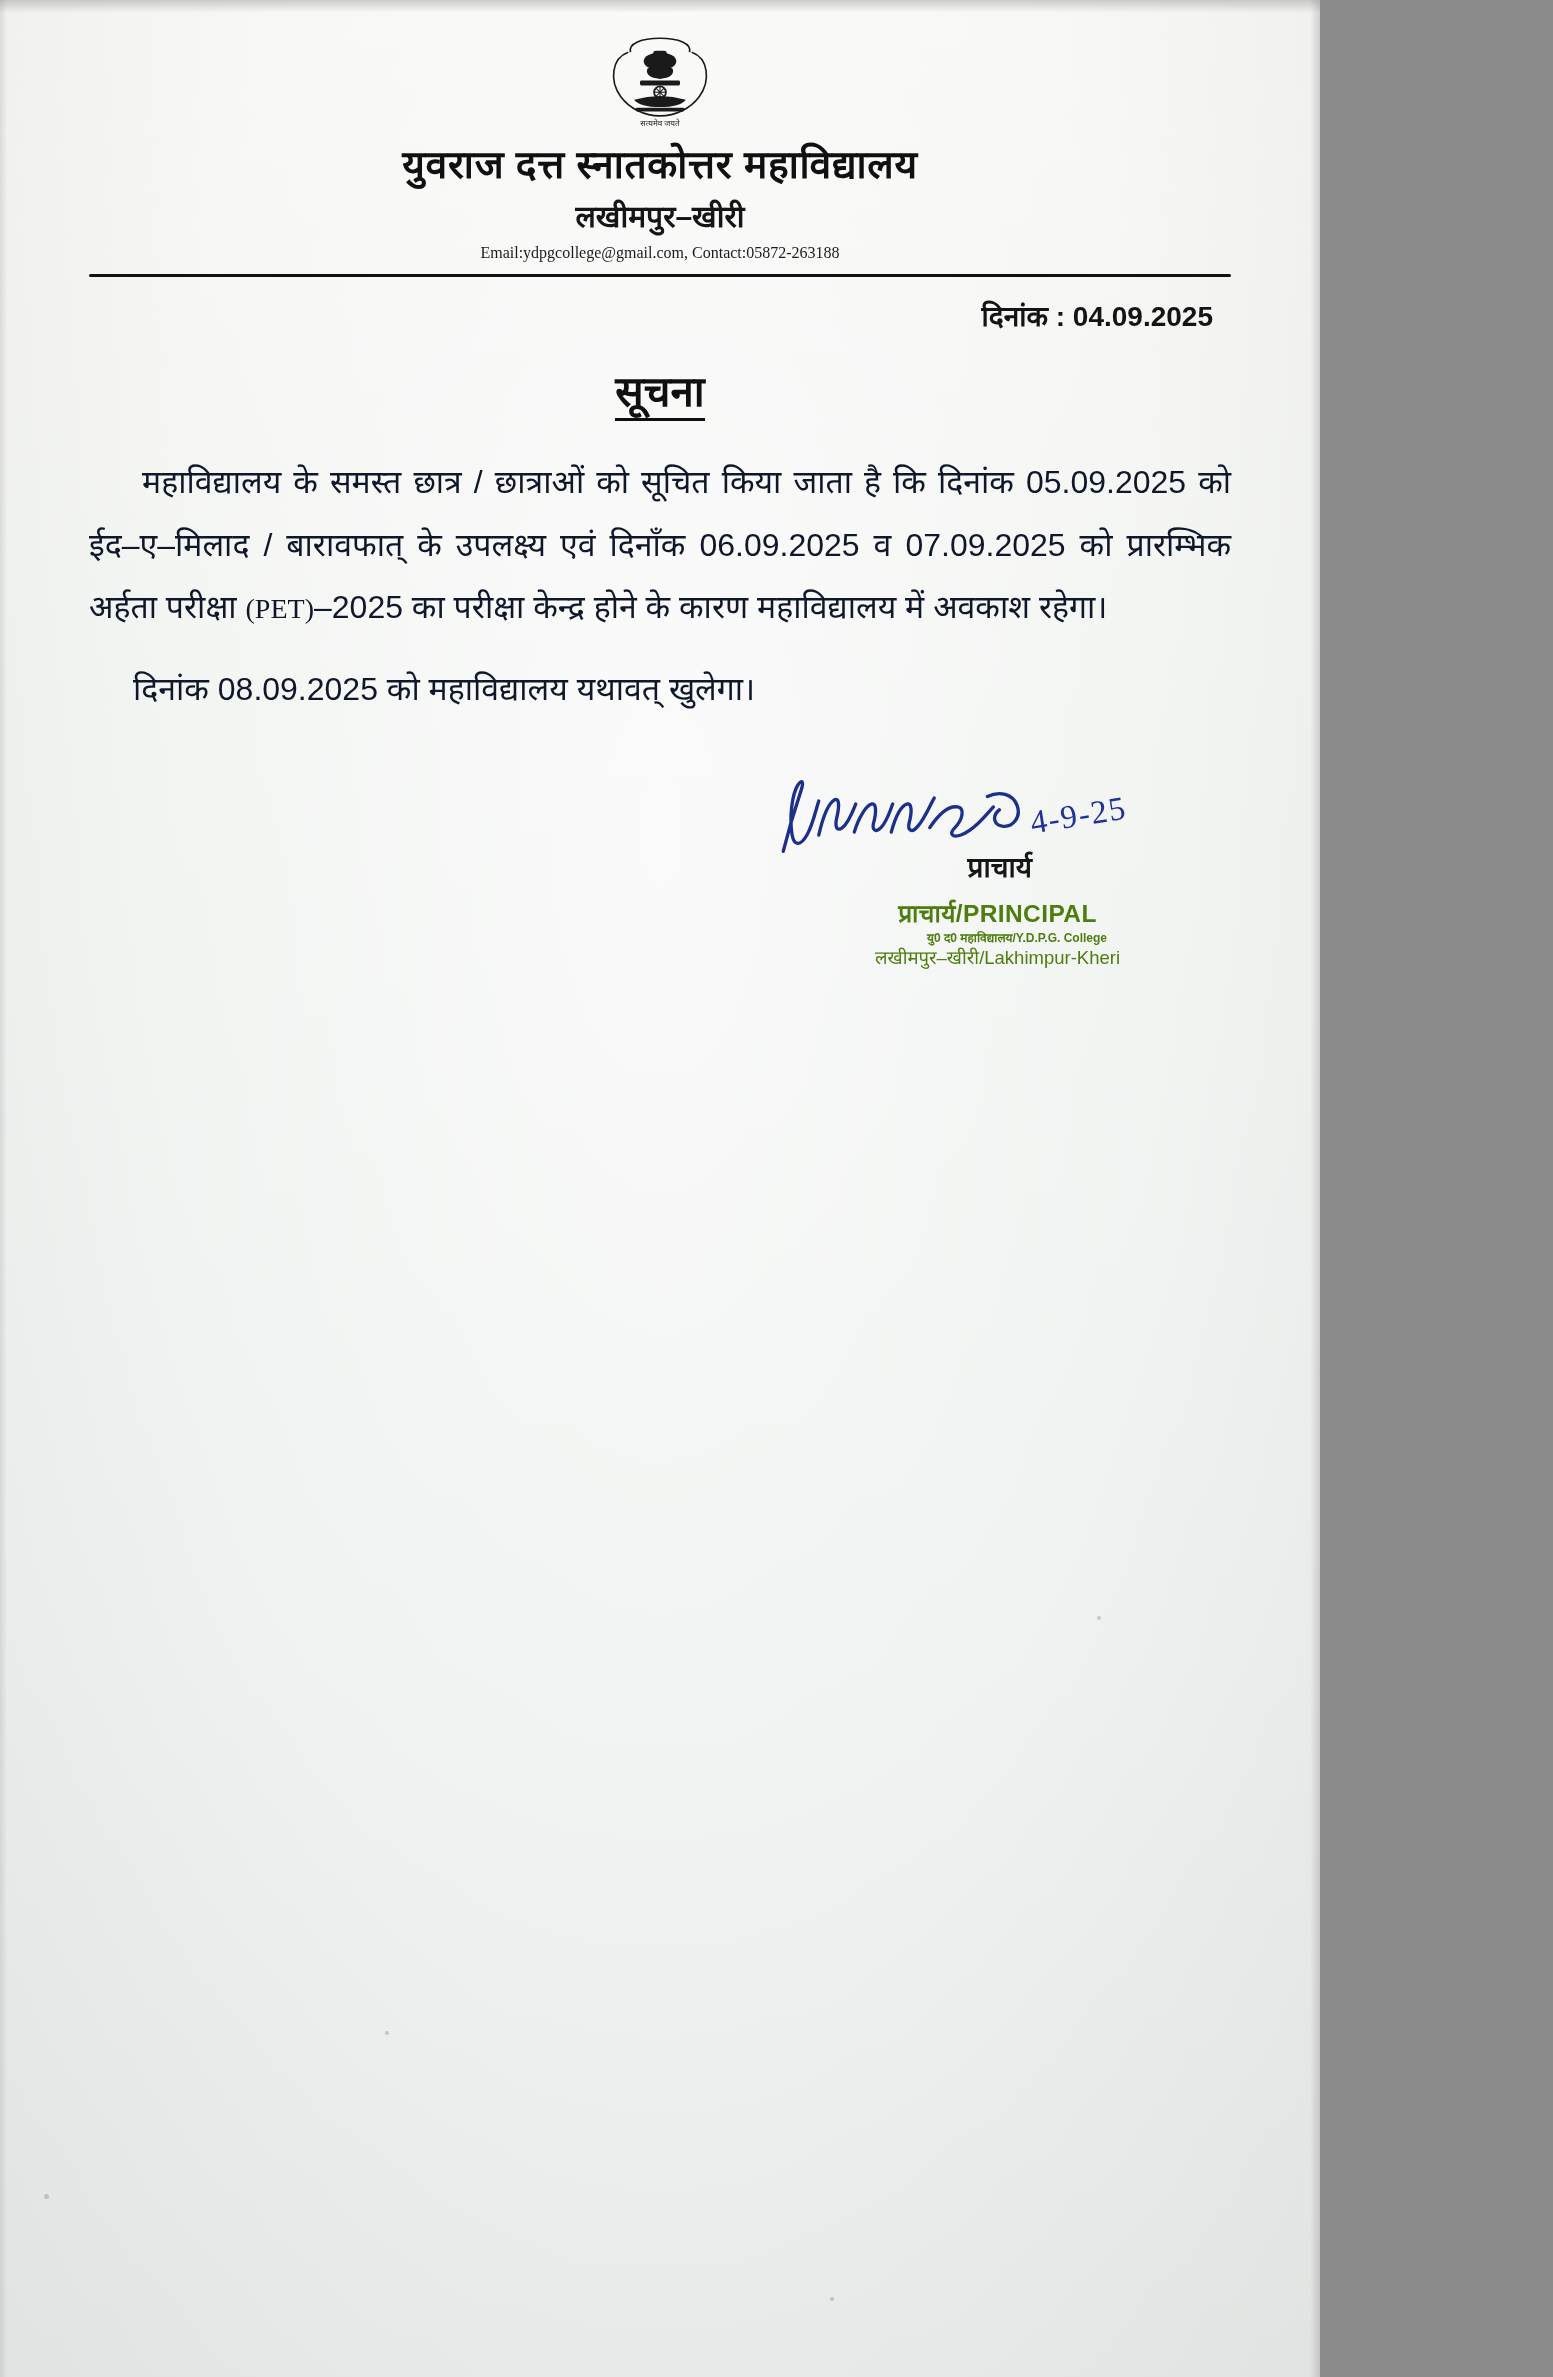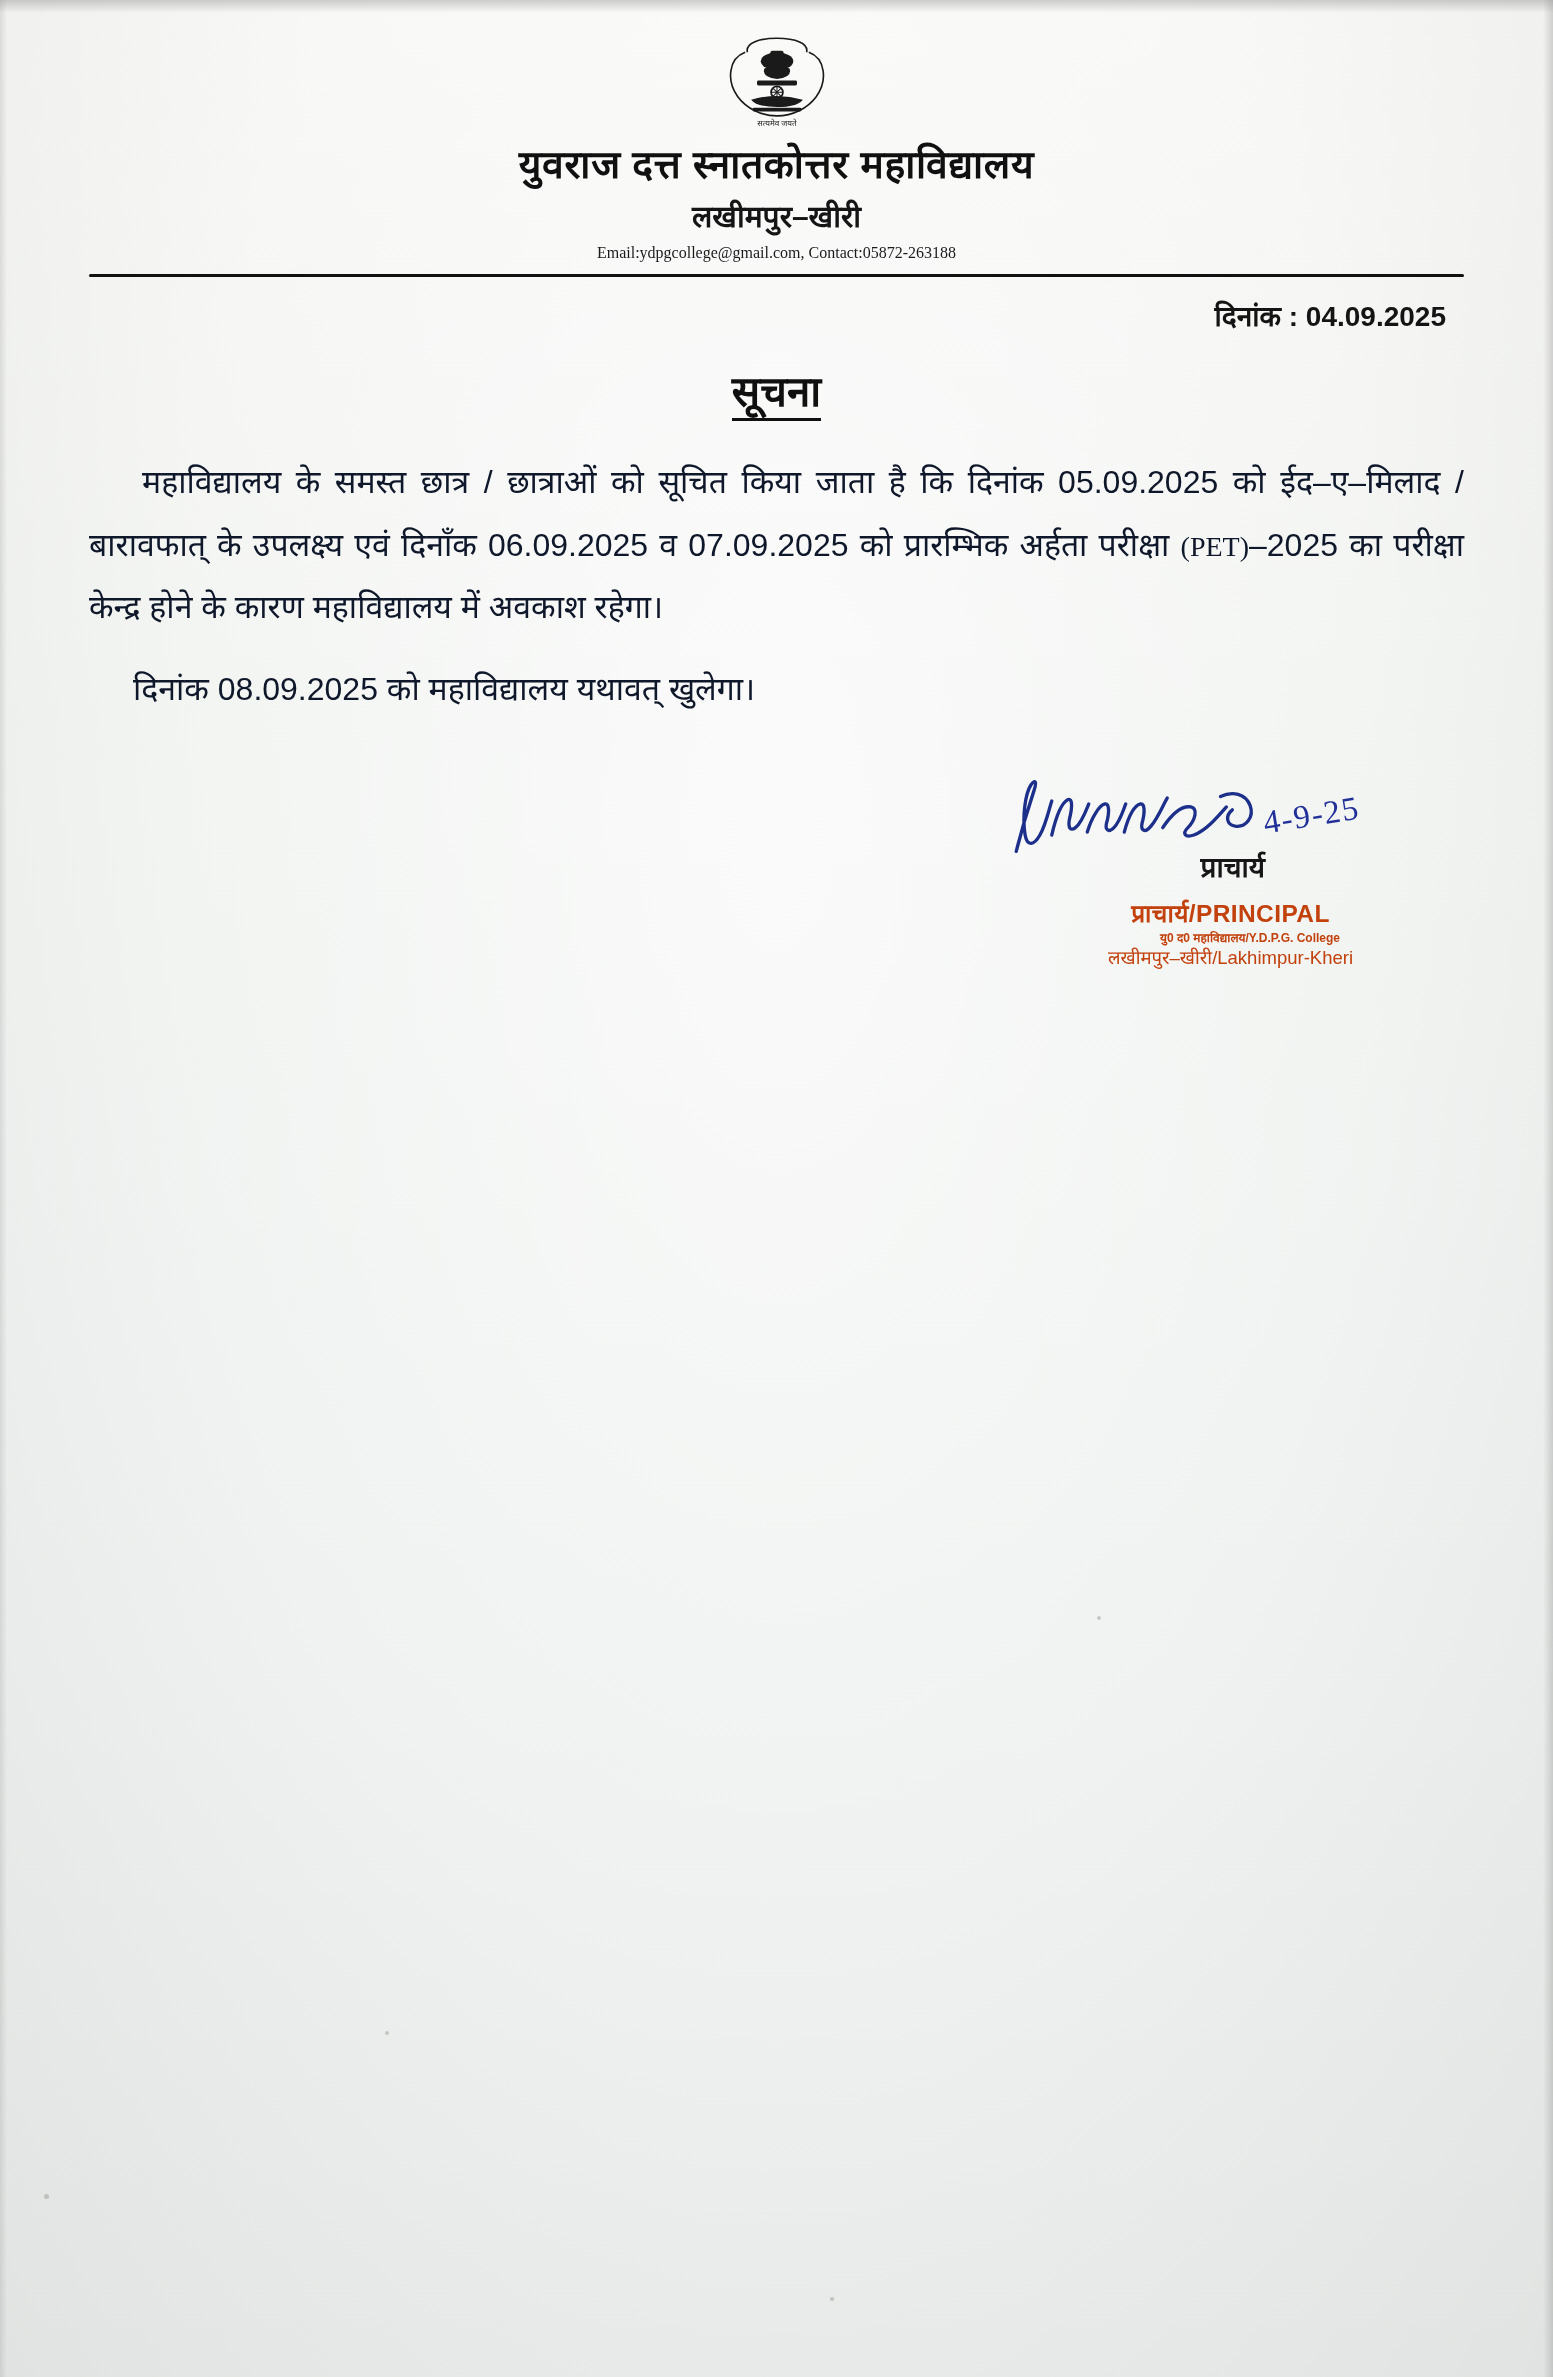--- a/index.html
+++ b/index.html
@@ -2,21 +2,21 @@
 <html lang="hi" style="font-size:12px"><head>
 <meta charset="utf-8">
 <style>
   html, body {
     margin: 0;
     padding: 0;
     background: #8b8b8b;
   }
   .page {
     position: relative;
-    width: 1553px;
+    width: 1320px;
     height: 2377px;
     background: #f4f5f3;
     overflow: hidden;
     font-family: "Liberation Sans", sans-serif;
     color: #1a1a1a;
   }
   
   .scan-tint {
     position: absolute;
     inset: 0;
@@ -171,21 +171,21 @@
     font-size: 28px;
     font-weight: 600;
     color: #161616;
   }
   .stamp {
     position: absolute;
     right: 111px;
     top: 133px;
     text-align: center;
     line-height: 1.35;
-    color: #c2410c;
+    color: #4d7c0f;
   }
   .stamp .l1 {
     font-size: 24.5px;
     font-weight: 700;
     letter-spacing: 0.4px;
   }
   .stamp .l2 {
     font-size: 12px;
     font-weight: 700;
     margin-left: 39px;

